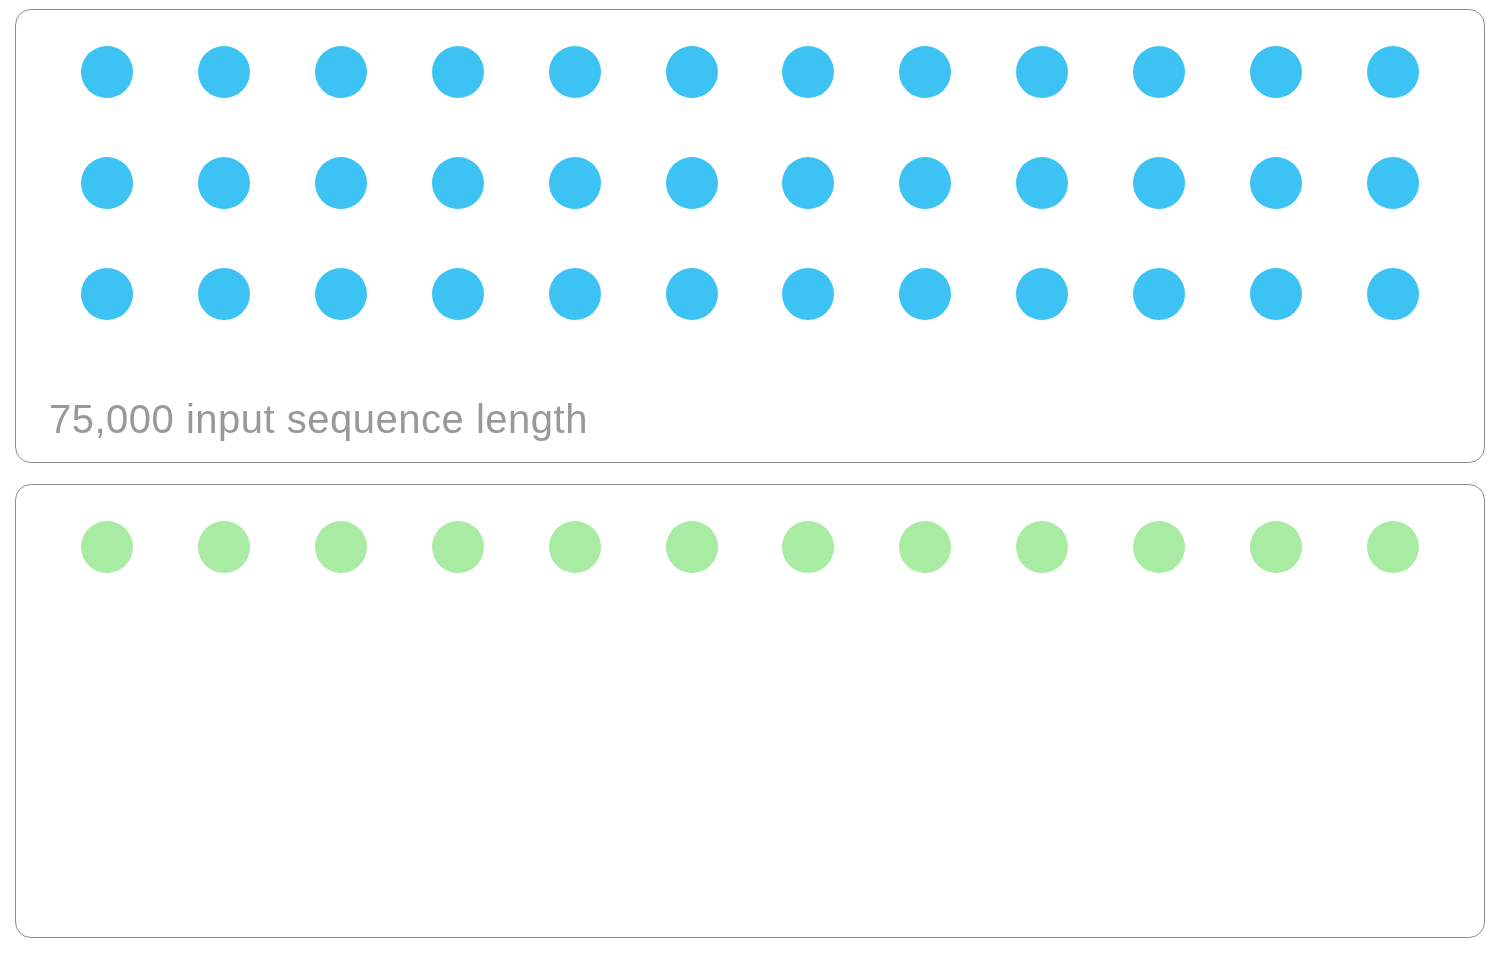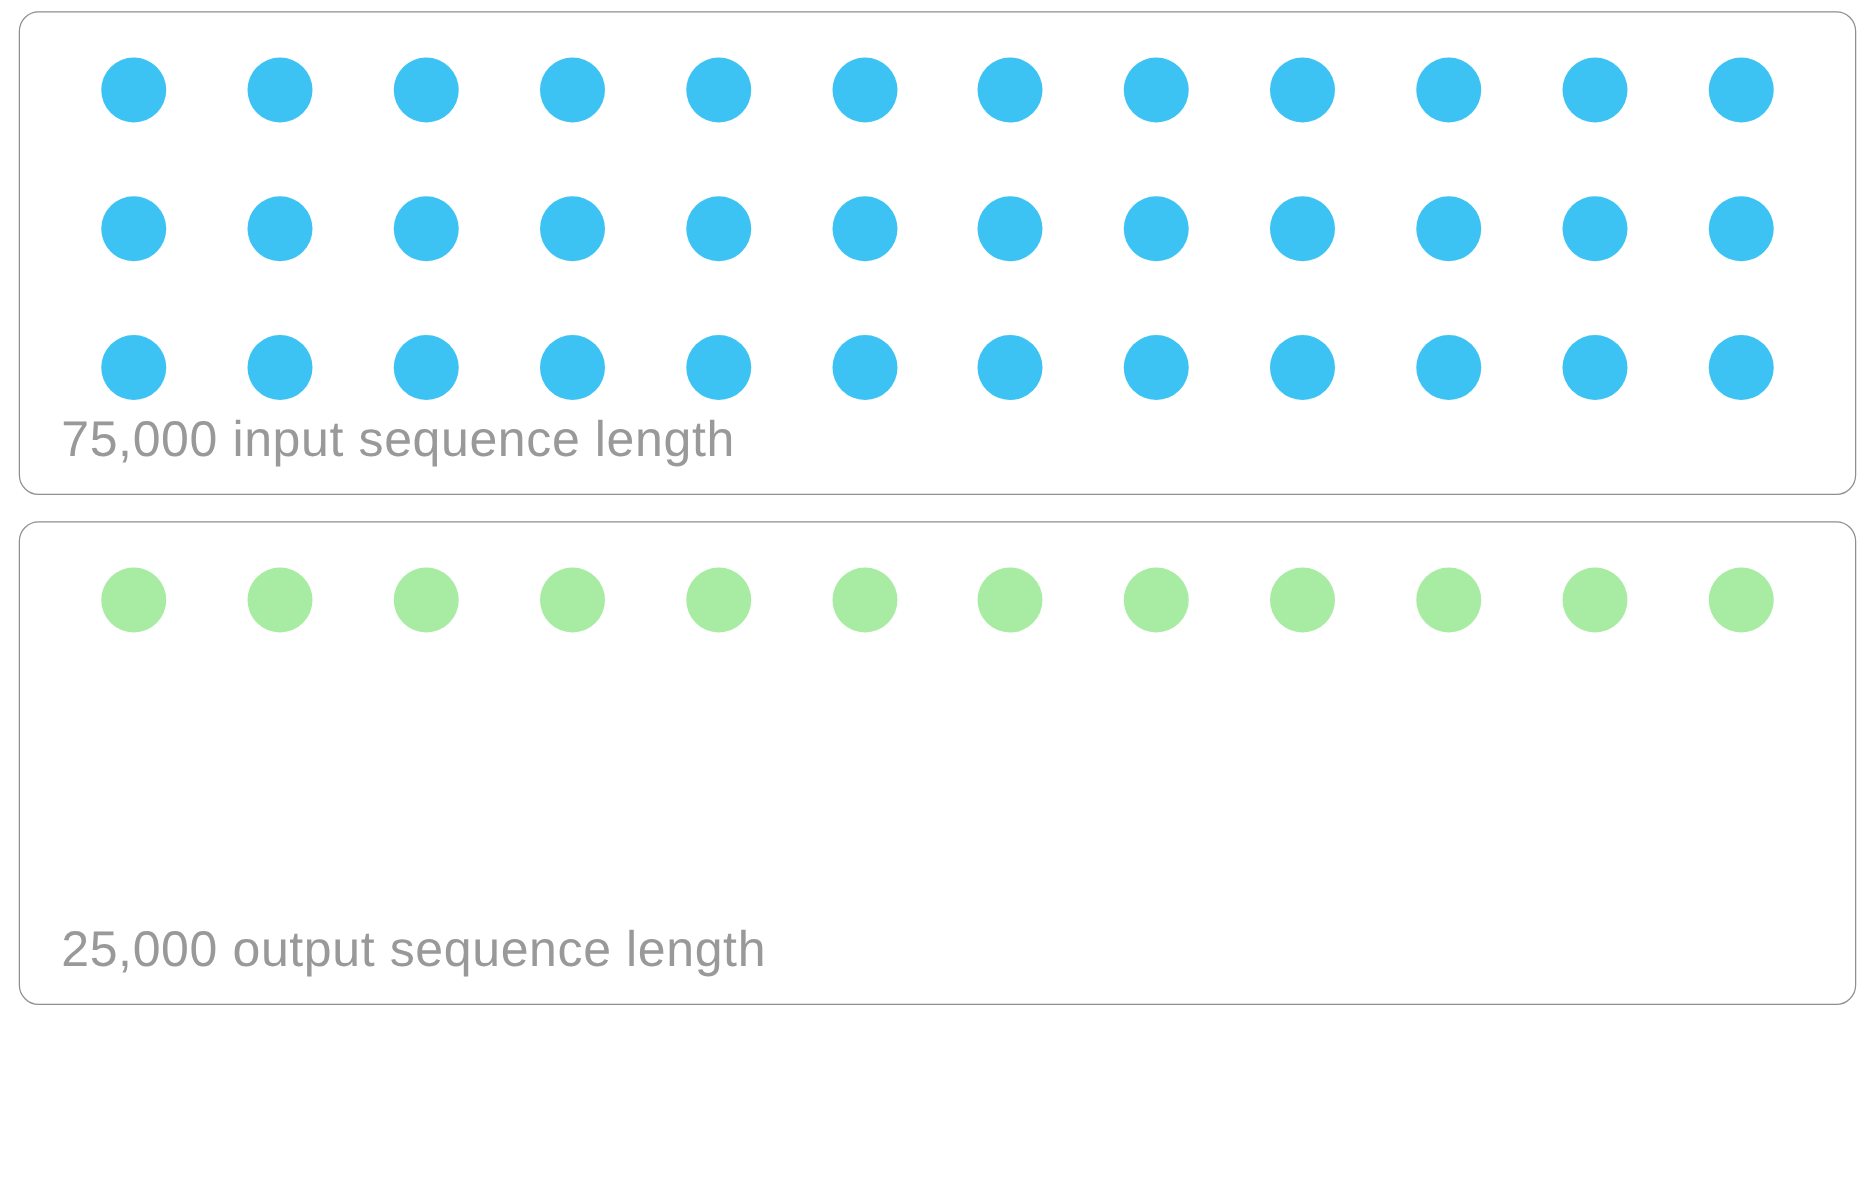--- a/index.html
+++ b/index.html
@@ -10,21 +10,21 @@
     height: 953px;
     font-family: "Liberation Sans", sans-serif;
     overflow: hidden;
   }
   .panel {
     position: relative;
     box-sizing: border-box;
     margin-left: 15px;
     margin-right: 25px;
     width: 1470px;
-    height: 387px;
+    height: 454px;
     background: #ffffff;
     border: 1.5px solid #8f8f8f;
     border-radius: 16px;
   }
   #panel-input { margin-top: 9px; }
   #panel-output { margin-top: 21px; }
   .dots {
     display: flex;
     flex-direction: column;
     gap: 59px;
@@ -112,14 +112,13 @@
         <div class="dot" style="background: rgb(168, 235, 163);"></div>
         <div class="dot" style="background: rgb(168, 235, 163);"></div>
         <div class="dot" style="background: rgb(168, 235, 163);"></div>
         <div class="dot" style="background: rgb(168, 235, 163);"></div>
         <div class="dot" style="background: rgb(168, 235, 163);"></div>
         <div class="dot" style="background: rgb(168, 235, 163);"></div>
         <div class="dot" style="background: rgb(168, 235, 163);"></div>
         <div class="dot" style="background: rgb(168, 235, 163);"></div>
       </div>
     </div>
-  <div class="panel-label" style="color: rgb(153, 153, 153);">25,000 output sequence length</div>
 </div>
 
 </body></html>

